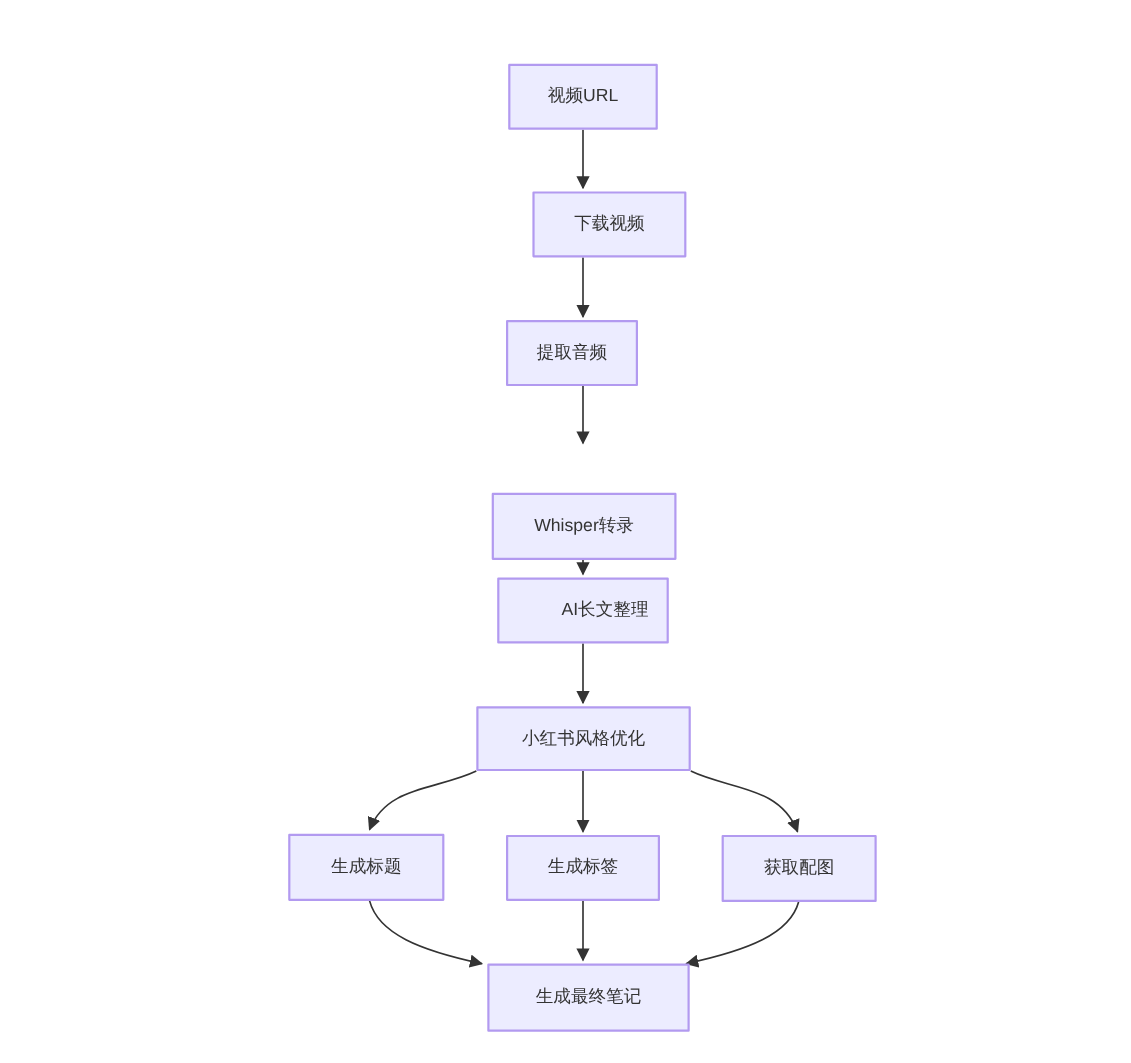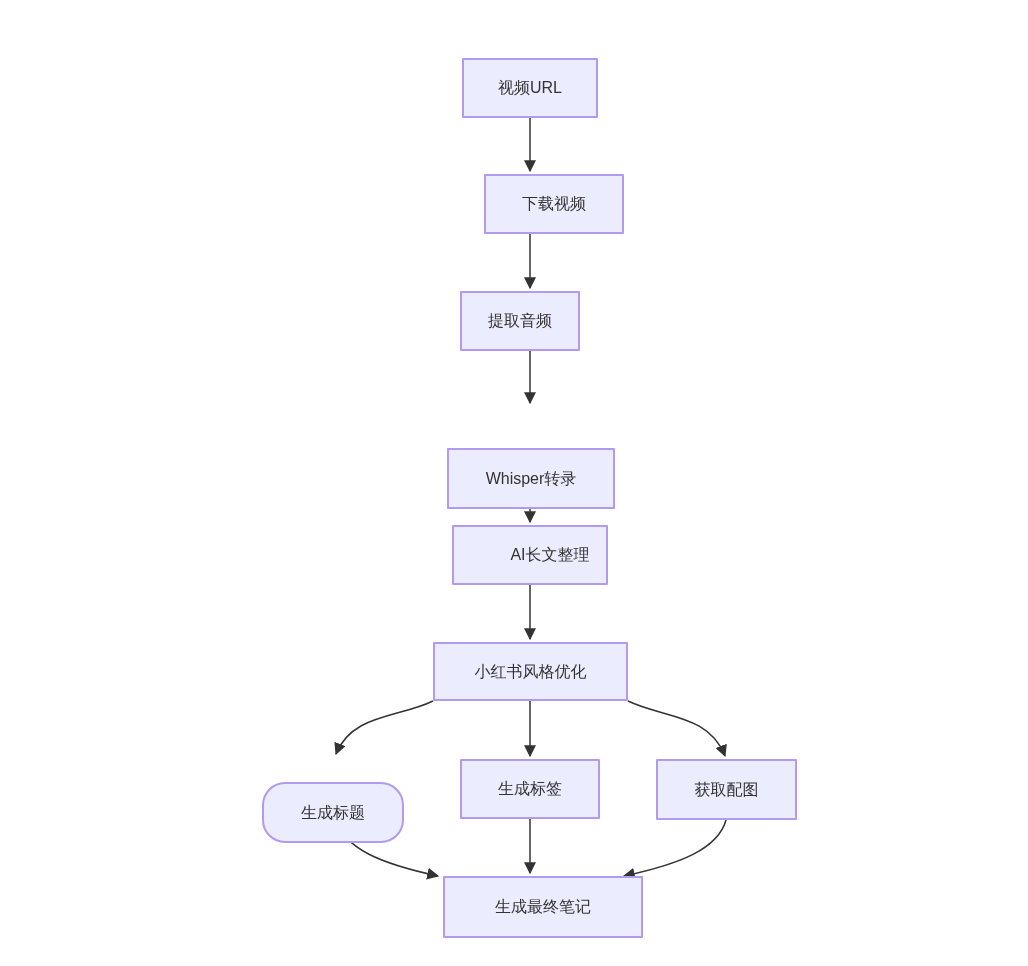--- a/index.html
+++ b/index.html
@@ -37,25 +37,25 @@
     white-space: nowrap;
   }
   
   .n-a { left: 462px; top:  58px; width: 136px; height: 60px; }
   .n-b { left: 460px; top: 174px; width: 140px; height: 60px; margin-left: 24px; }
   .n-c { left: 460px; top: 291px; width: 120px; height: 60px; }
   .n-d { left: 447px; top: 406px; width: 168px; height: 61px; margin-top: 42px; }
   .n-e { left: 452px; top: 525px; width: 156px; height: 60px; padding-left: 40px; }
   .n-f { left: 433px; top: 642px; width: 195px; height: 59px; }
   
-  .n-g { left: 262px; top: 782px; width: 142px; height: 61px; border-radius: 23px; }
+  .n-g { left: 262px; top: 758px; width: 142px; height: 61px; }
   .n-h { left: 460px; top: 759px; width: 140px; height: 60px; }
   .n-i { left: 656px; top: 759px; width: 141px; height: 61px; }
   
-  .n-j { left: 443px; top: 876px; width: 200px; height: 62px; }
+  .n-j { left: 443px; top: 876px; width: 184px; height: 62px; }
 
   .edge {
     stroke: #333333;
     stroke-width: 1.5;
     fill: none;
   }
 </style>
 </head>
 <body>
 

